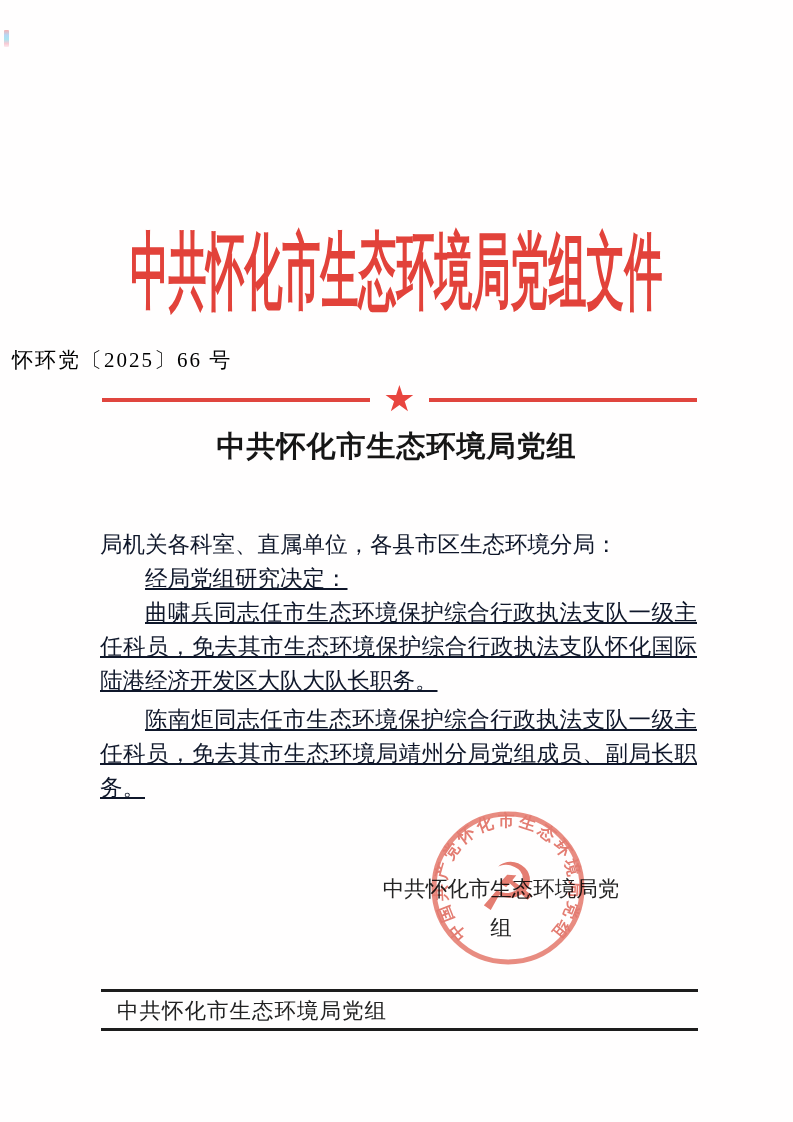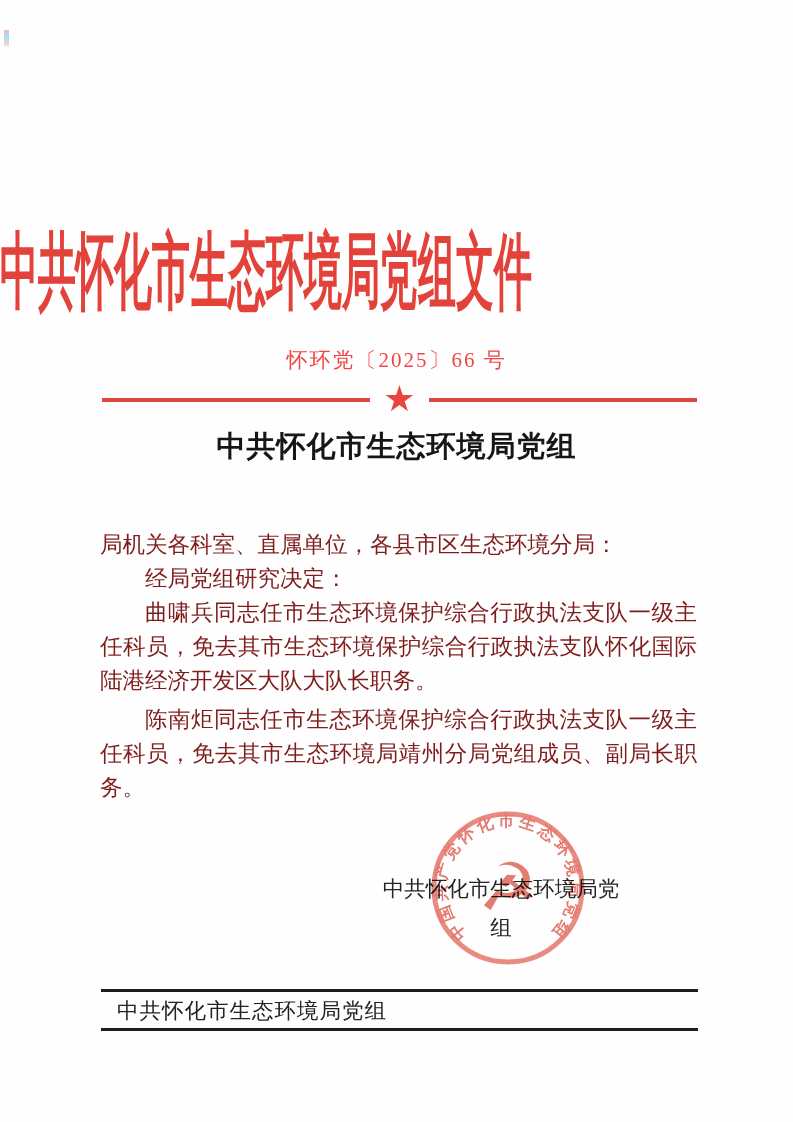--- a/index.html
+++ b/index.html
@@ -14,50 +14,50 @@
   }
   
   .artifact{
     position:absolute;left:4px;top:30px;width:5px;height:17px;
     background:linear-gradient(180deg,#f29a9a 0%,#9ecbf2 30%,#8fdcec 55%,#f6b9c6 80%,#fbe3ea 100%);
     opacity:.75;border-radius:1px;
   }
   
   .red-title{
     position:absolute;top:222px;left:0;right:0;height:100px;
-    display:flex;align-items:center;
+    display:flex;align-items:center;justify-content:center;
   }
   .red-title span{
     font-size:38px;font-weight:bold;color:#e2423a;white-space:nowrap;
     transform:scaleY(2.2);transform-origin:center;letter-spacing:0;
   }
   .doc-number{
-    position:absolute;top:346px;left:0;right:0;
-    text-align:center;font-size:21px;letter-spacing:2px;color:#ef4444;
+    position:absolute;top:346px;left:12px;right:0;
+    font-size:21px;letter-spacing:2px;color:#000000;
   }
   .divider{
     position:absolute;top:382px;left:102px;right:96px;height:36px;
     display:flex;align-items:center;
   }
   .divider .seg{flex:1;height:4px;background:#e0453e;}
   .divider .star{
     color:#e8453f;font-size:36px;line-height:36px;margin:0 13px;
     font-family:"DejaVu Sans",sans-serif;transform:translateY(-1px);
   }
   .doc-title{
     position:absolute;top:428px;left:40px;right:40px;
     text-align:center;font-weight:bold;color:#161616;
     font-size:29px;line-height:37px;letter-spacing:1px;
   }
   .body-text{
     position:absolute;top:528px;left:100px;width:597px;
-    font-size:22.5px;line-height:34px;text-align:justify;color:#7f1d1d;
+    font-size:22.5px;line-height:34px;text-align:justify;color:#0f172a;
   }
   .body-text p{margin:0;}
-  .body-text p.indent{text-indent:2em;}
+  .body-text p.indent{text-indent:2em;text-decoration:underline;}
   .body-text p.gap{margin-top:5px;}
   .sign-block{
     position:absolute;top:870px;right:164px;width:256px;
     text-align:center;font-size:21.5px;line-height:39px;color:#242424;
   }
   .seal{
     position:absolute;left:428px;top:808px;width:160px;height:160px;
     opacity:.82;mix-blend-mode:multiply;pointer-events:none;
   }
   .footer-rule{position:absolute;left:101px;right:95px;height:3px;background:#1d1d1d;}

